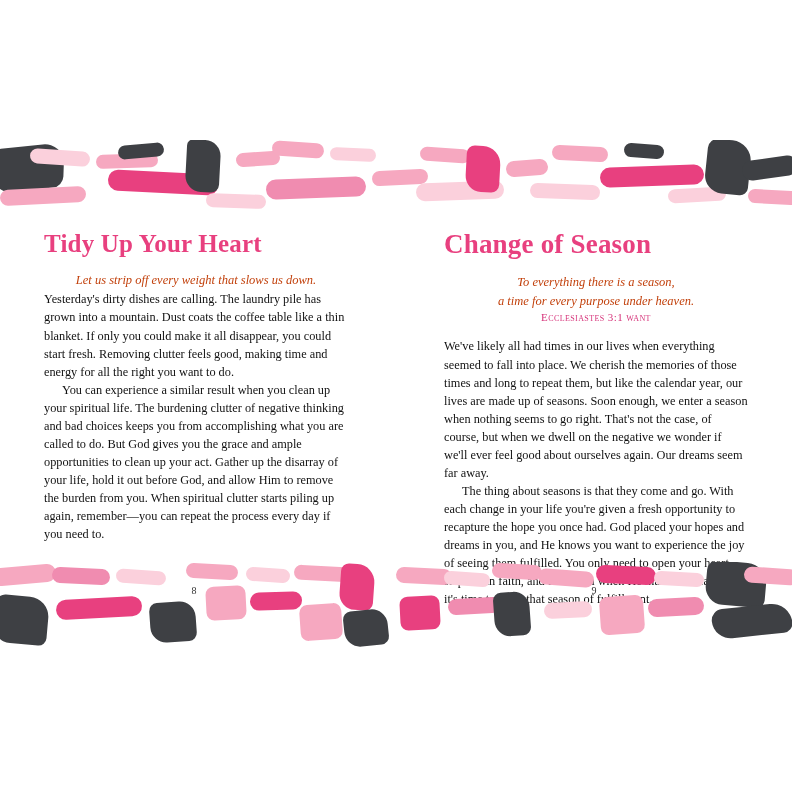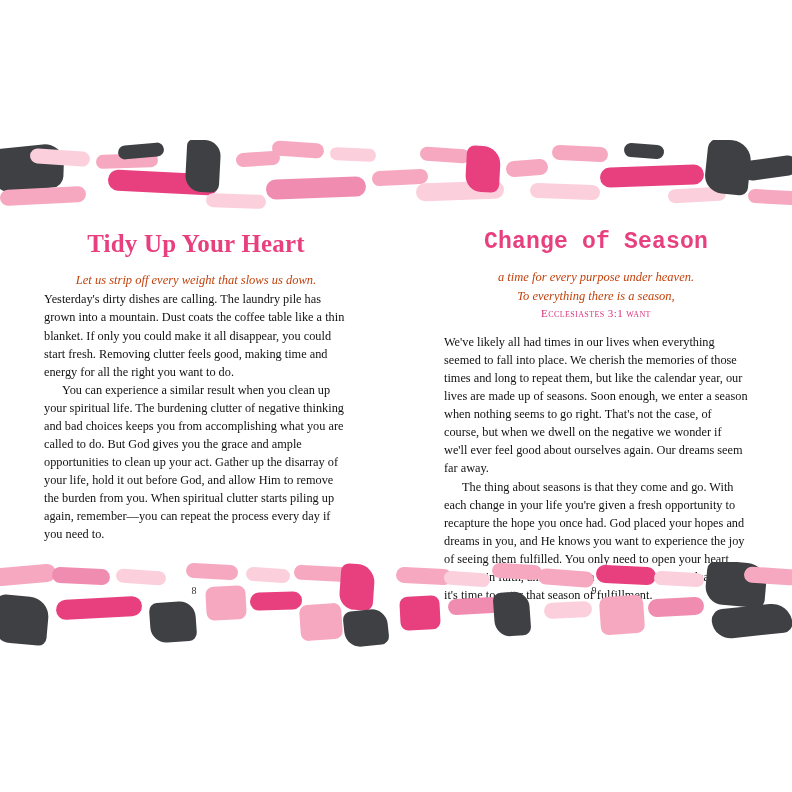--- a/index.html
+++ b/index.html
@@ -45,30 +45,30 @@
     display: flex;
   }
   .page {
     width: 396px;
     position: relative;
     box-sizing: border-box;
   }
   .page.left { padding: 0 48px 0 44px; }
   .page.right { padding: 0 44px 0 48px; }
   .dev-title {
-    text-align: center;
+    text-align: left;
     color: #e8407f;
     font-family: "Liberation Serif", serif;
     font-weight: bold;
     font-size: 25px;
     letter-spacing: 0.2px;
     margin: 0 0 14px 0;
     line-height: 1.1;
   }
-  .page.right .dev-title { font-size: 23px; font-family: Liberation Mono, monospace; }
+  .page.right .dev-title { font-size: 27px; }
   .verse {
     text-align: center;
     color: #c2410c;
     font-style: italic;
     font-size: 12.5px;
     line-height: 1.35;
     margin: 0 0 2px 0;
   }
   .verse-ref {
     text-align: center;
@@ -139,22 +139,22 @@
       <div class="verse">Let us strip off every weight that slows us down.</div>
       <div class="body-text">
         <p>Yesterday's dirty dishes are calling. The laundry pile has grown into a mountain. Dust coats the coffee table like a thin blanket. If only you could make it all disappear, you could start fresh. Removing clutter feels good, making time and energy for all the right you want to do.</p>
         <p>You can experience a similar result when you clean up your spiritual life. The burdening clutter of negative thinking and bad choices keeps you from accomplishing what you are called to do. But God gives you the grace and ample opportunities to clean up your act. Gather up the disarray of your life, hold it out before God, and allow Him to remove the burden from you. When spiritual clutter starts piling up again, remember—you can repeat the process every day if you need to.</p>
       </div>
       <div class="folio">8</div>
     </div>
 
     <div class="page right">
       <h1 class="dev-title">Change of Season</h1>
+      <div class="verse">To everything there is a season,</div>
       <div class="verse">a time for every purpose under heaven.</div>
-      <div class="verse">To everything there is a season,</div>
       <div class="verse-ref">Ecclesiastes 3:1 want</div>
       <div class="body-text">
         <p>We've likely all had times in our lives when everything seemed to fall into place. We cherish the memories of those times and long to repeat them, but like the calendar year, our lives are made up of seasons. Soon enough, we enter a season when nothing seems to go right. That's not the case, of course, but when we dwell on the negative we wonder if we'll ever feel good about ourselves again. Our dreams seem far away.</p>
         <p>The thing about seasons is that they come and go. With each change in your life you're given a fresh opportunity to recapture the hope you once had. God placed your hopes and dreams in you, and He knows you want to experience the joy of seeing them fulfilled. You only need to open your heart, step out in faith, and trust Him when He makes it clear that it's time to enter that season of fulfillment.</p>
       </div>
       <div class="folio">9</div>
     </div>
 
   </div>
 

